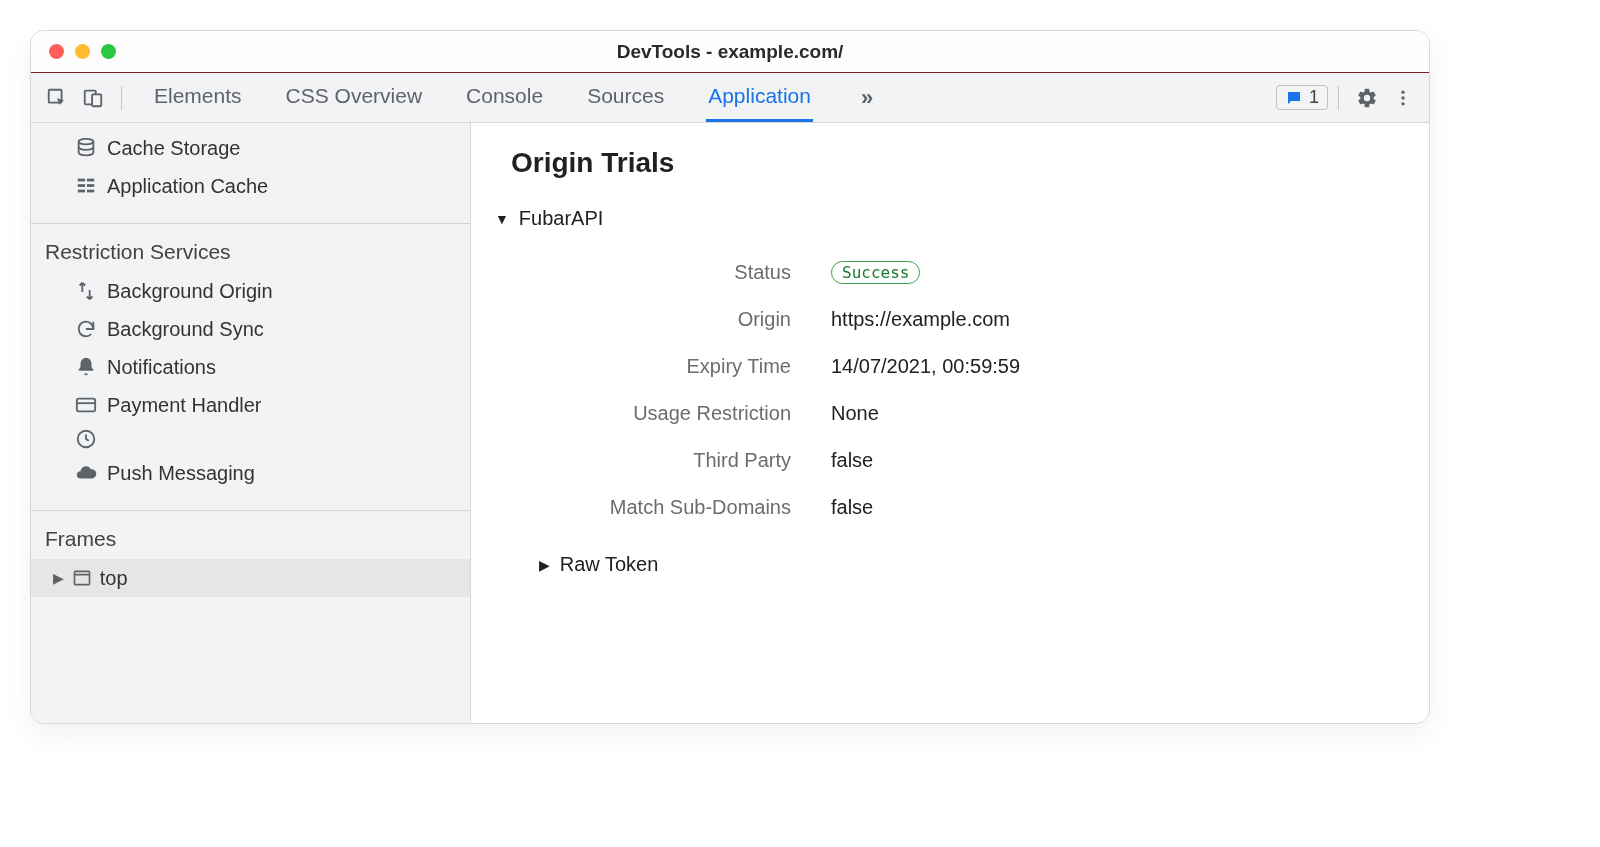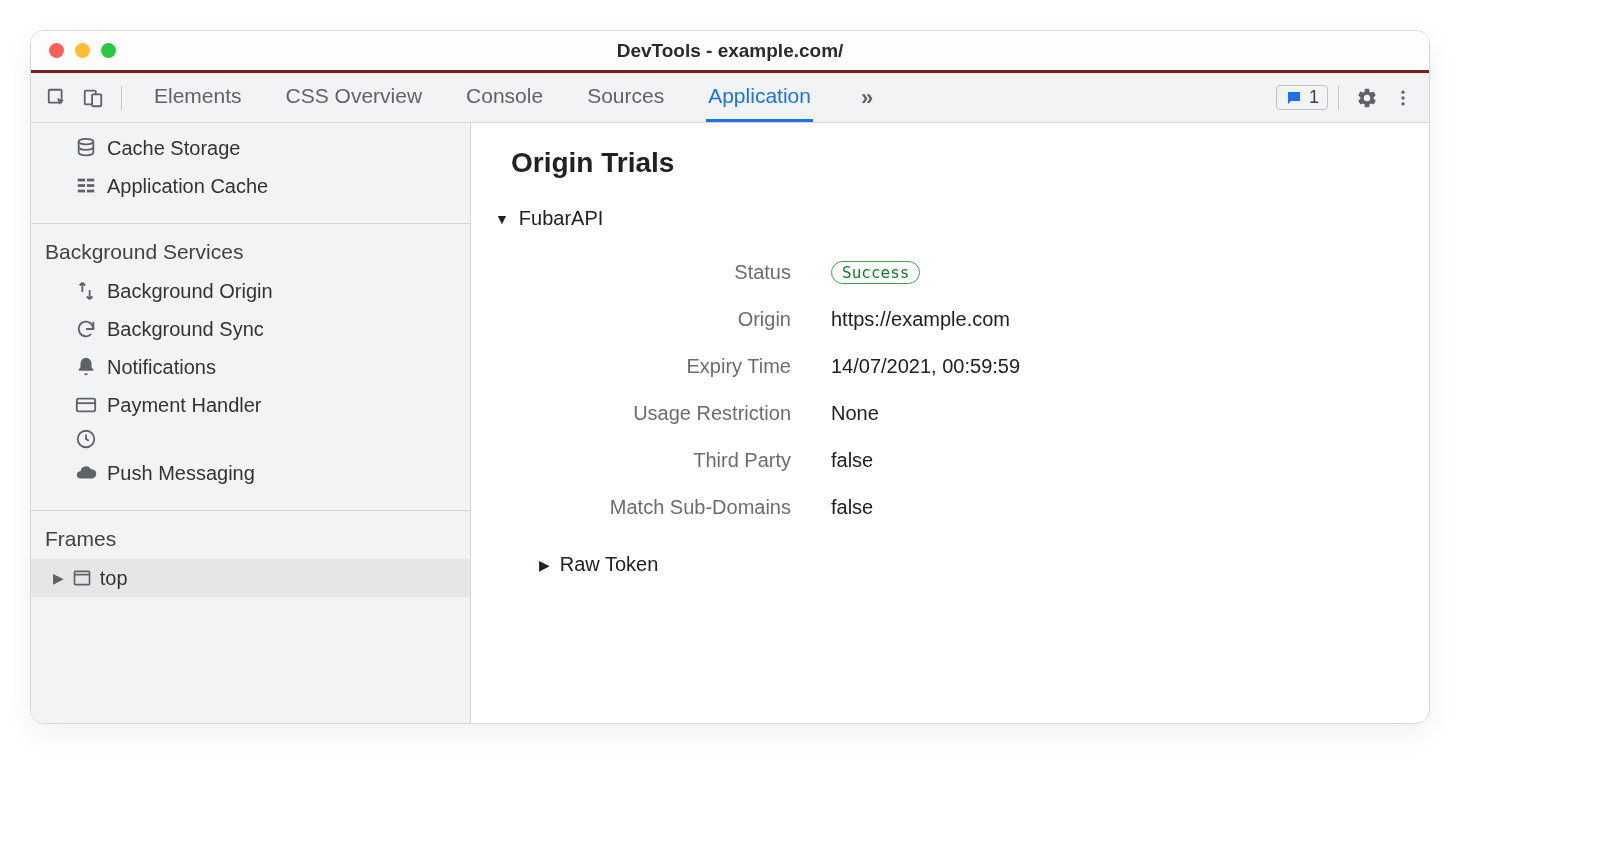--- a/index.html
+++ b/index.html
@@ -18,21 +18,21 @@
     box-shadow: 0 10px 30px rgba(0,0,0,0.06);
     background: #fff;
   }
 
   
   .titlebar {
     height: 42px;
     display: flex;
     align-items: center;
     background: #fdfdfd;
-    border-bottom: 3px solid #7f1d1d;
+    border-bottom: 1px solid #7f1d1d;
     position: relative;
   }
   .traffic-lights {
     display: flex;
     gap: 11px;
     padding-left: 18px;
   }
   .traffic-lights .dot {
     width: 15px; height: 15px; border-radius: 50%;
   }
@@ -275,21 +275,21 @@
             <rect x="3" y="10" width="8" height="3"></rect>
               <rect x="13" y="10" width="8" height="3"></rect>
             <rect x="3" y="16" width="8" height="3"></rect>
               <rect x="13" y="16" width="8" height="3"></rect>
           </svg>
           <span>Application Cache</span>
         </div>
       </div>
 
       <div class="group">
-        <div class="section-label">Background Services</div>
+        <div class="section-label">Restriction Services</div>
 
         <div class="tree-item">
           <svg viewBox="0 0 24 24" fill="none" stroke="currentColor" stroke-width="2">
             <path d="M8 3v10M8 3l-3 3M8 3l3 3"></path>
               <path d="M16 21V11M16 21l-3-3M16 21l3-3"></path>
           </svg>
           <span>Background Origin</span>
         </div>
         <div class="tree-item">
           <svg viewBox="0 0 24 24" fill="none" stroke="currentColor" stroke-width="2">

